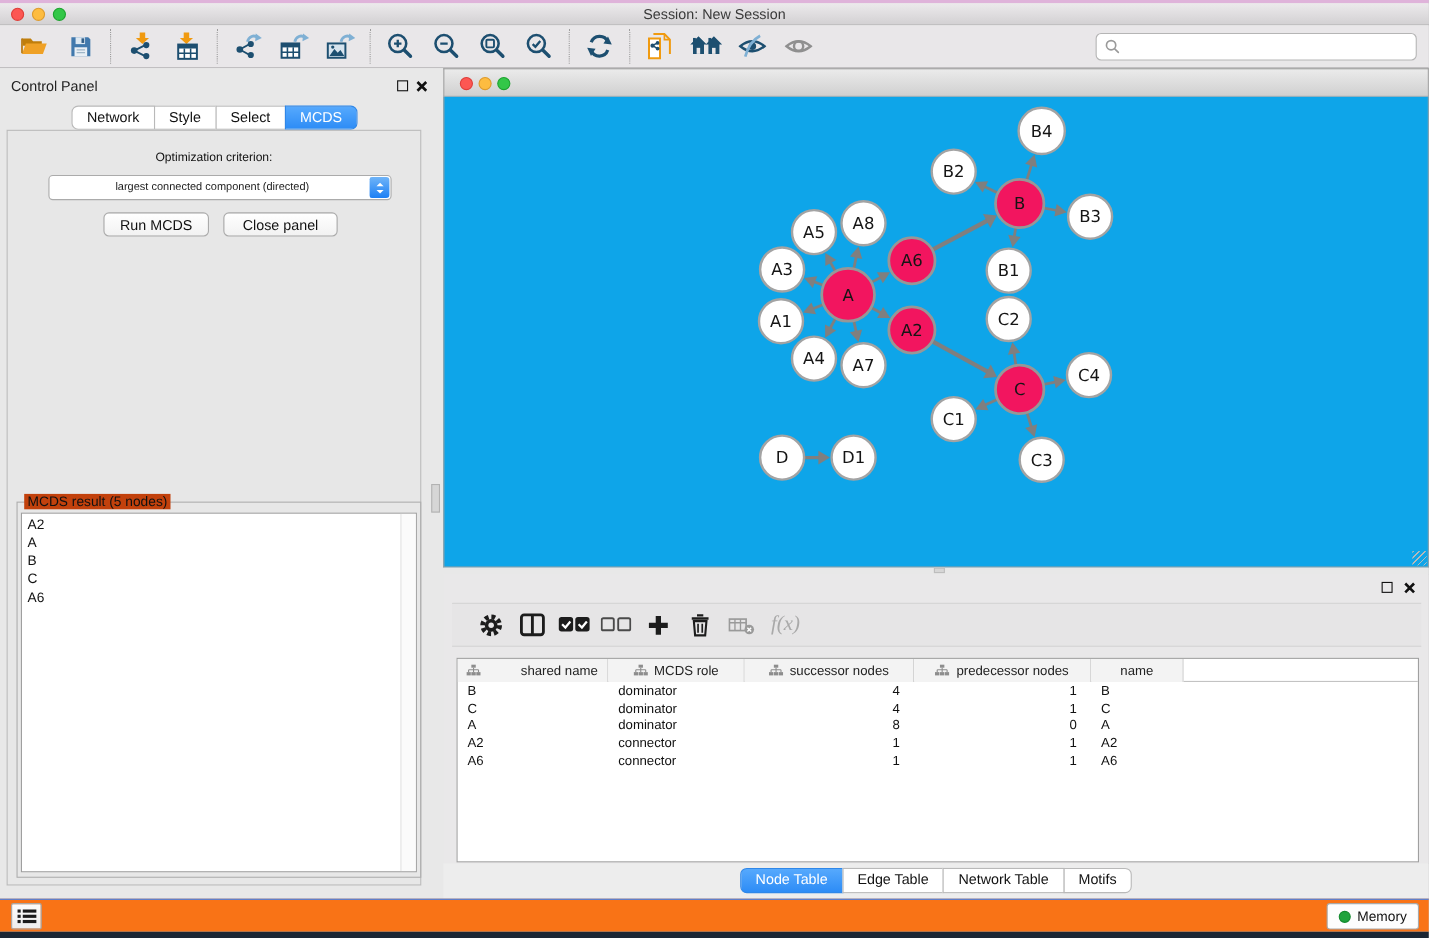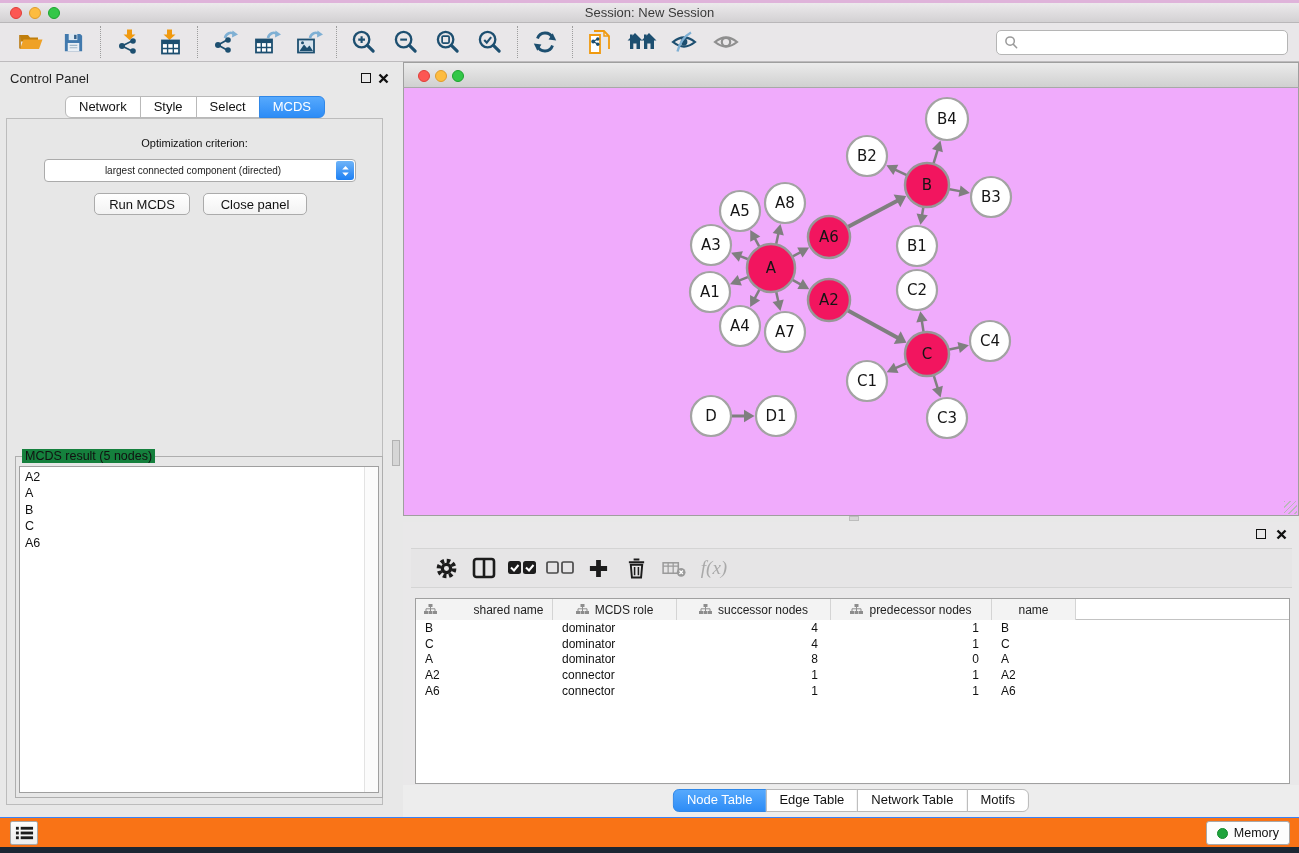--- a/index.html
+++ b/index.html
@@ -62,21 +62,21 @@
     position:absolute; right:1px; top:1px; bottom:1px; width:18px;
     background:linear-gradient(#6fb4f8,#1d80f4); border-radius:2px 3px 3px 2px;
     display:flex; align-items:center; justify-content:center;
   }
   .cp-btn {
     position:absolute; height:22px; background:linear-gradient(#ffffff,#f2f2f2);
     border:1px solid #ababab; border-radius:5px; font-size:13px; color:#111;
     display:flex; align-items:center; justify-content:center;
   }
   .groupbox { position:absolute; left:8px; top:337px; width:368px; height:342px; border:1px solid #aeaeae; }
-  .groupbox-title { position:absolute; top:-8px; left:6px; background:#15803d; padding:0 3px; font-size:12.5px; color:#111; }
+  .groupbox-title { position:absolute; top:-8px; left:6px; background:#c2410c; padding:0 3px; font-size:12.5px; color:#111; }
   .result-list {
     position:absolute; left:3px; right:3px; top:9px; bottom:4px;
     background:#fff; border:1px solid #9f9f9f; overflow:hidden;
   }
   .result-scroll { position:absolute; right:0; top:0; bottom:0; width:14px; background:#fbfbfb; border-left:1px solid #e3e3e3; }
   .result-items { padding:2px 5px; }
   .result-item { font-size:12.5px; line-height:16.4px; color:#111; }
   
   .v-divider { position:absolute; left:390px; top:62px; width:13px; height:755px; background:#e8e8e8; }
   .v-grip { position:absolute; left:2px; top:378px; width:8px; height:26px; background:#d6d6d6; border:1px solid #b2b2b2; }
@@ -84,21 +84,21 @@
   .net-window { position:absolute; left:403px; top:62px; width:896px; height:454px; }
   .net-titlebar {
     position:absolute; left:0; top:0; right:0; height:26px;
     background:linear-gradient(#ebebeb,#d0d0d0);
     border:1px solid #9f9f9f; border-bottom:1px solid #a8a8a8;
   }
   .net-titlebar .lights { left:14px; top:7px; gap:5px; }
   .net-titlebar .title { position:absolute; left:0; right:0; top:5px; text-align:center; font-size:13px; color:#2b2b2b; }
   .net-canvas {
     position:absolute; left:0; top:26px; right:0; bottom:0;
-    background:#f0abfc; border:1px solid #9f9f9f; border-top:none;
+    background:#0ea5e9; border:1px solid #9f9f9f; border-top:none;
   }
   .resize-hatch {
     position:absolute; right:1px; bottom:1px; width:13px; height:13px;
     background:repeating-linear-gradient(135deg,#b9b9b9 0 1px,transparent 1px 4px);
   }
   
   .h-divider { position:absolute; left:403px; top:516px; width:896px; height:6px; background:#e8e8e8; }
   .h-grip { position:absolute; left:446px; top:0px; width:10px; height:5px; background:#d6d6d6; border:1px solid #bdbdbd; }
   
   .table-panel { position:absolute; left:403px; top:522px; width:896px; height:263px; background:#e9e8e9; }

